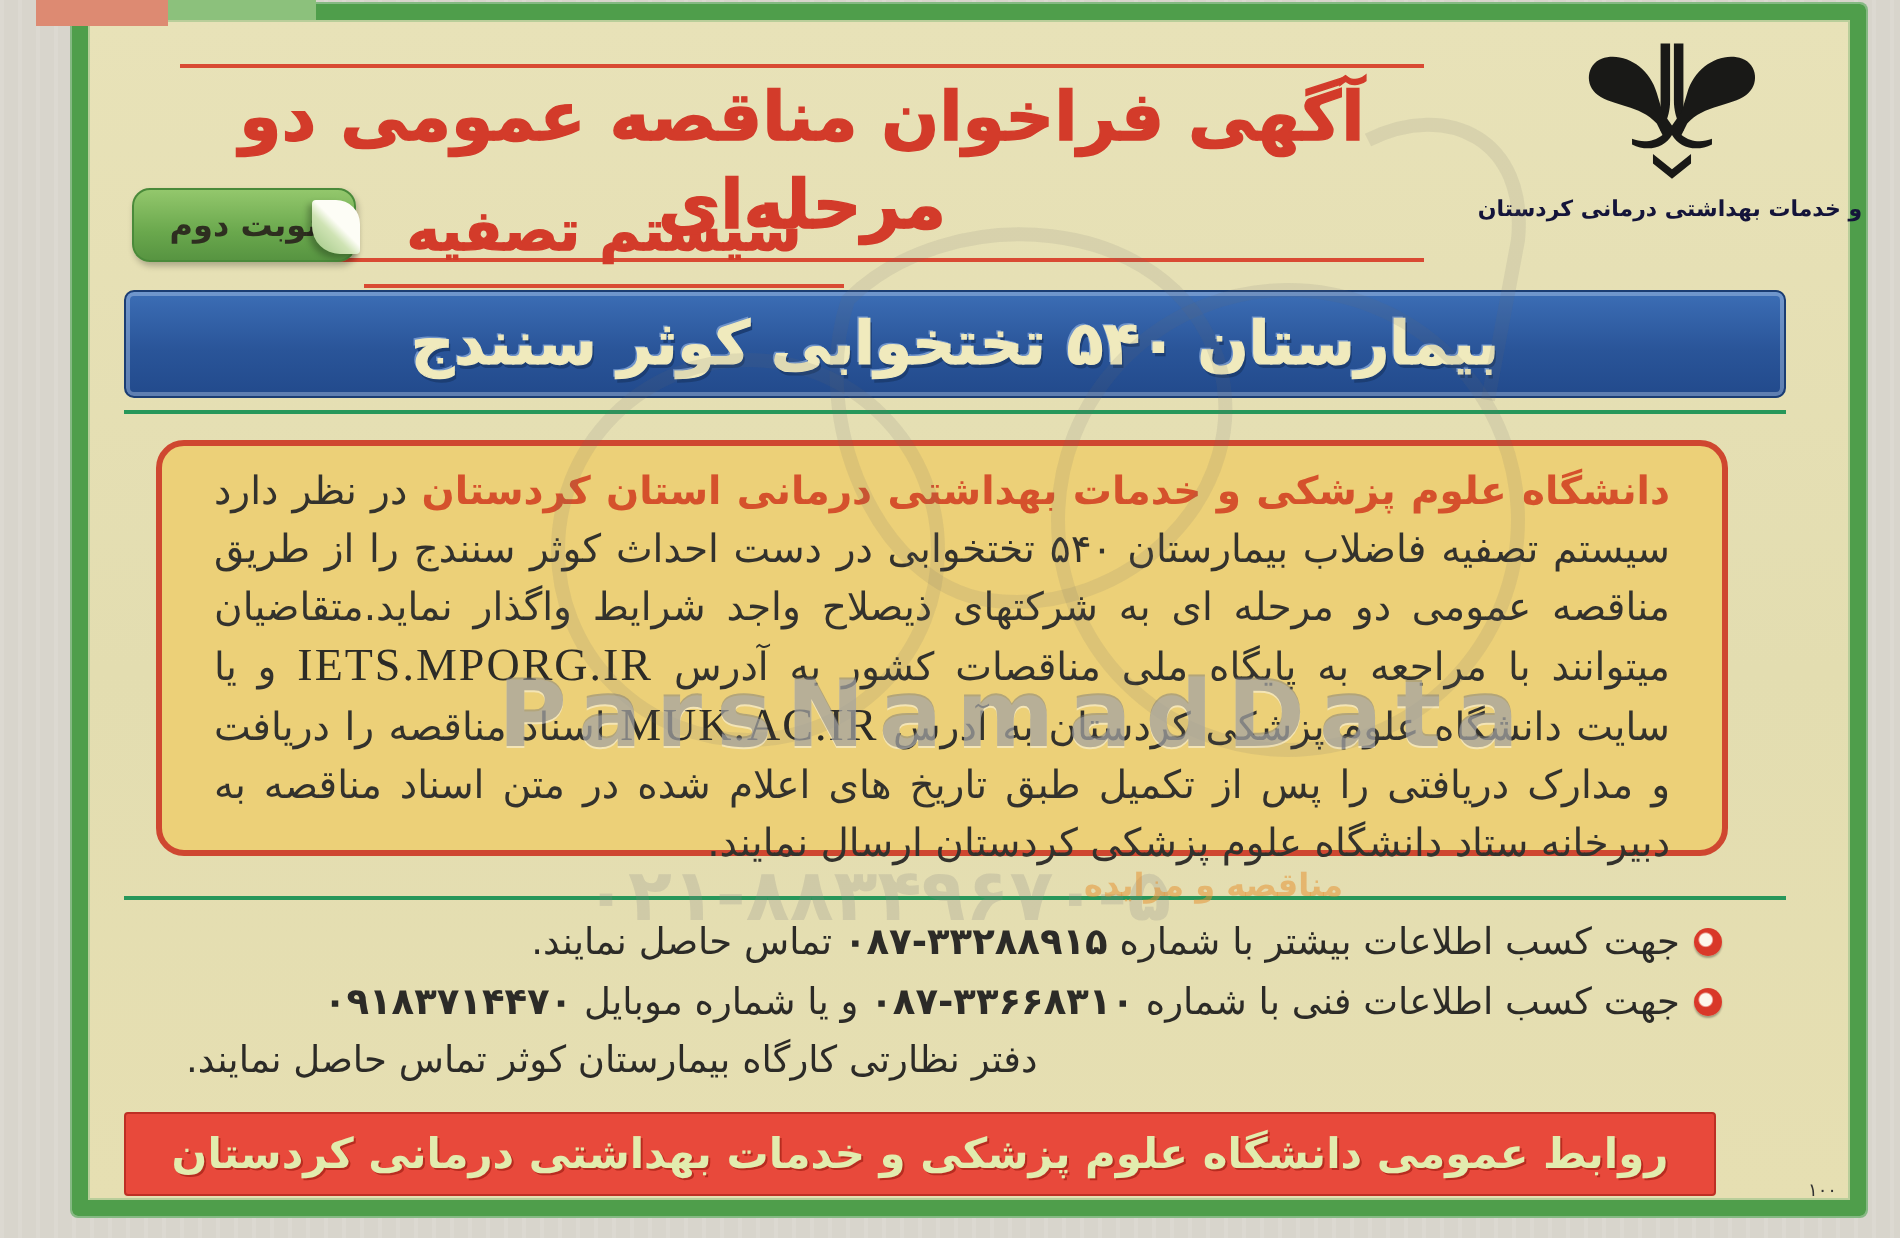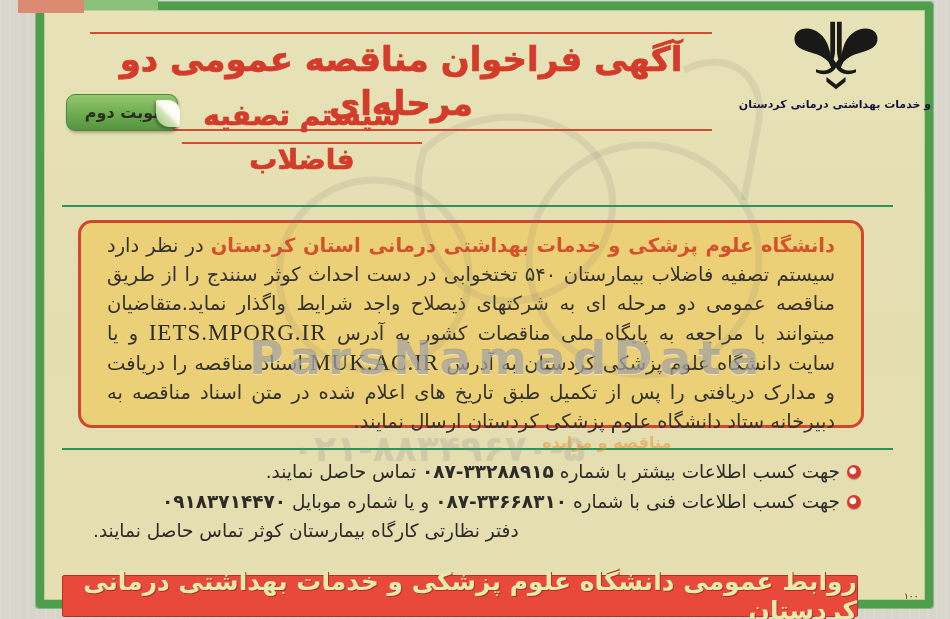--- a/index.html
+++ b/index.html
@@ -99,23 +99,22 @@
     display:inline-block;width:14px;height:14px;border-radius:50%;vertical-align:-1px;margin-left:7px;
     background:radial-gradient(circle at 42% 42%, #fdf6ec 0 26%, #d93829 34% 100%);
     box-shadow:0 1px 1px rgba(0,0,0,.3);
   }
 
   
   .footer{
     position:absolute;left:18px;top:546px;width:796px;height:42px;
     background:#e8493b;border:1.5px solid #bd2f24;border-radius:2px;
     display:flex;align-items:center;justify-content:center;
-    direction:rtl;font-size:25px;font-weight:bold;color:#e2ecae;
+    direction:rtl;font-size:21px;font-weight:bold;color:#e2ecae;
     text-shadow:1px 1px 0 #b72c20;
-    margin-top:19px;
   }
   .pagenum{position:absolute;left:860px;top:581px;font-size:9px;color:#333;direction:rtl}
 
   
   .wm{position:absolute;pointer-events:none;z-index:9}
   .wm-brand{
     left:205px;top:320px;font-size:47px;font-weight:bold;letter-spacing:7px;
     color:rgba(122,122,122,.5);text-shadow:0 1px 0 rgba(255,255,255,.45);
   }
   .wm-phone{
@@ -155,20 +154,21 @@
       <path d="M44,4 L49,4 L49,34 C49,44 44,50 44,50 Z"></path>
       <path d="M56,4 L51,4 L51,34 C51,44 56,50 56,50 Z"></path>
       <path d="M42,30 C38,16 24,8 13,12 C5,15 4,26 11,31 C19,37 33,36 42,46 L45,52 C40,56 34,56 29,54 L29,57 C37,61 46,59 50,52 C54,59 63,61 71,57 L71,54 C66,56 60,56 55,52 L58,46 C67,36 81,37 89,31 C96,26 95,15 87,12 C76,8 62,16 58,30 L55,40 L50,47 L45,40 Z"></path>
       <path d="M40,62 L50,70 L60,62 L60,67 L50,75 L40,67 Z"></path>
     </g>
   </svg>
   <div class="org">
     <div class="l2">و خدمات بهداشتی درمانی کردستان</div>
   </div>
 
+  <div class="banner">بیمارستان ۵۴۰ تختخوابی کوثر سنندج</div>
 
   <div class="rule rule1"></div>
 
   <div class="tender-box">
     <p><span class="lead">دانشگاه علوم پزشکی و خدمات بهداشتی درمانی استان کردستان</span><span> در نظر دارد سیستم تصفیه فاضلاب بیمارستان ۵۴۰ تختخوابی در دست احداث کوثر سنندج را از طریق مناقصه عمومی دو مرحله ای به شرکتهای ذیصلاح واجد شرایط واگذار نماید.متقاضیان میتوانند با مراجعه به پایگاه ملی مناقصات کشور به آدرس </span><span class="url">IETS.MPORG.IR</span><span> و یا سایت دانشگاه علوم پزشکی کردستان به آدرس </span><span class="url">MUK.AC.IR</span><span> اسناد مناقصه را دریافت و مدارک دریافتی را پس از تکمیل طبق تاریخ های اعلام شده در متن اسناد مناقصه به دبیرخانه ستاد دانشگاه علوم پزشکی کردستان ارسال نمایند.</span></p>
   </div>
 
   <div class="rule rule2"></div>
 
   <div class="contact c1">

